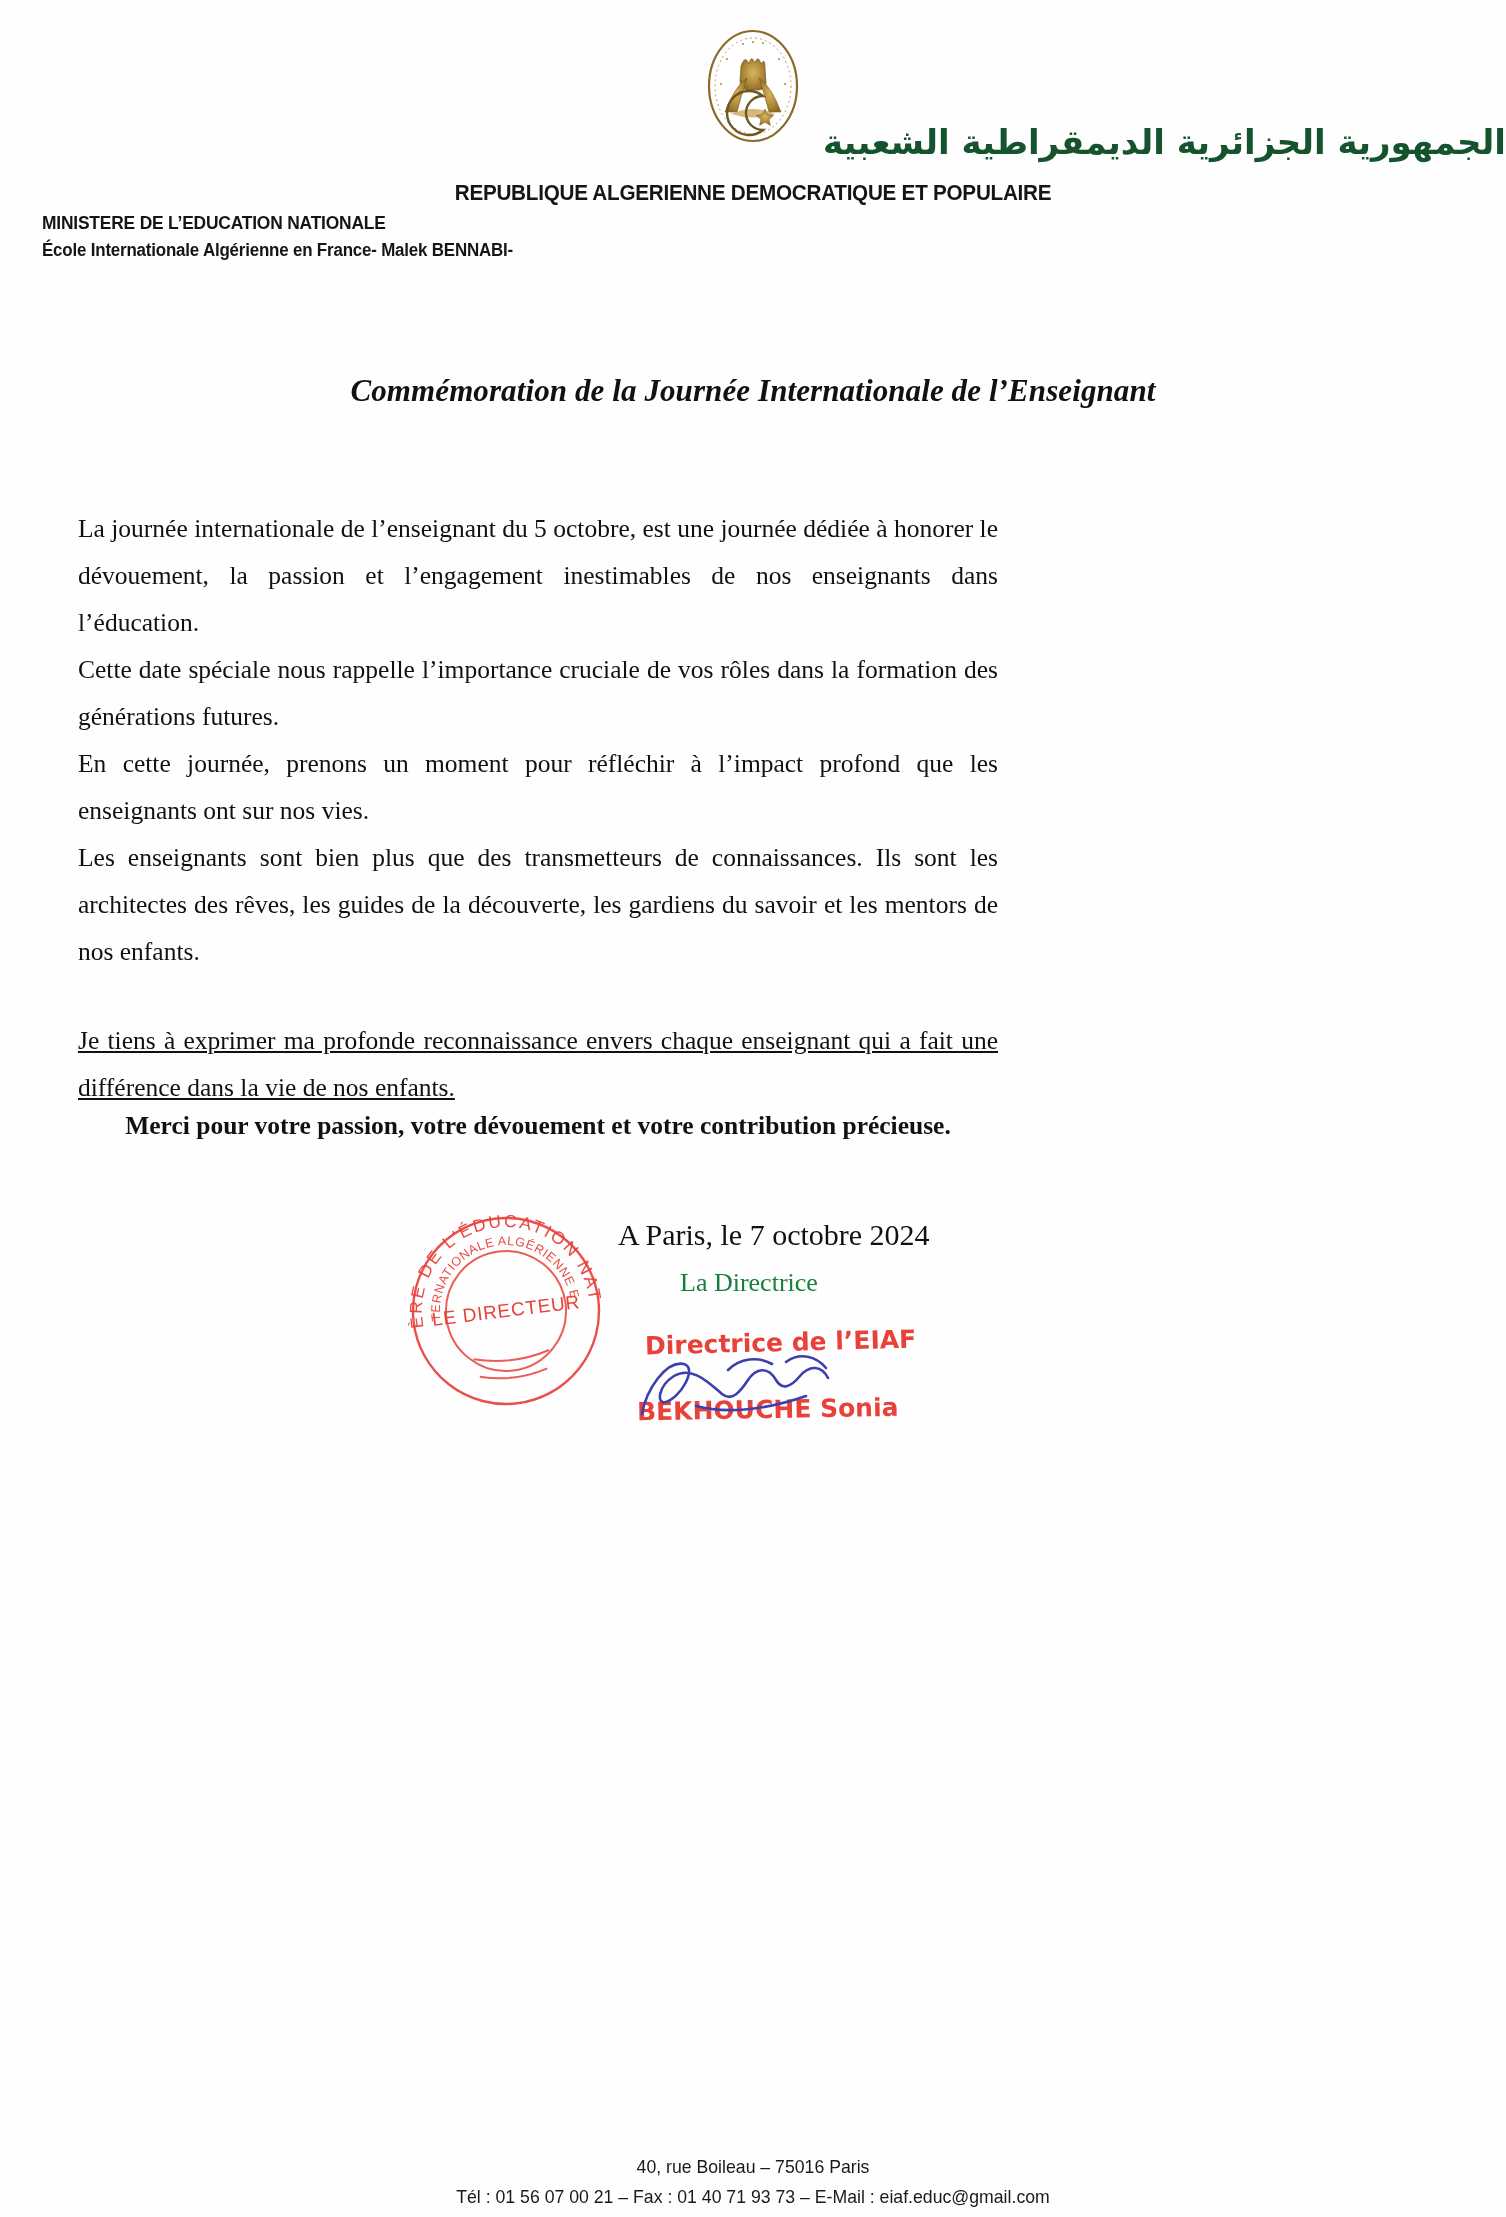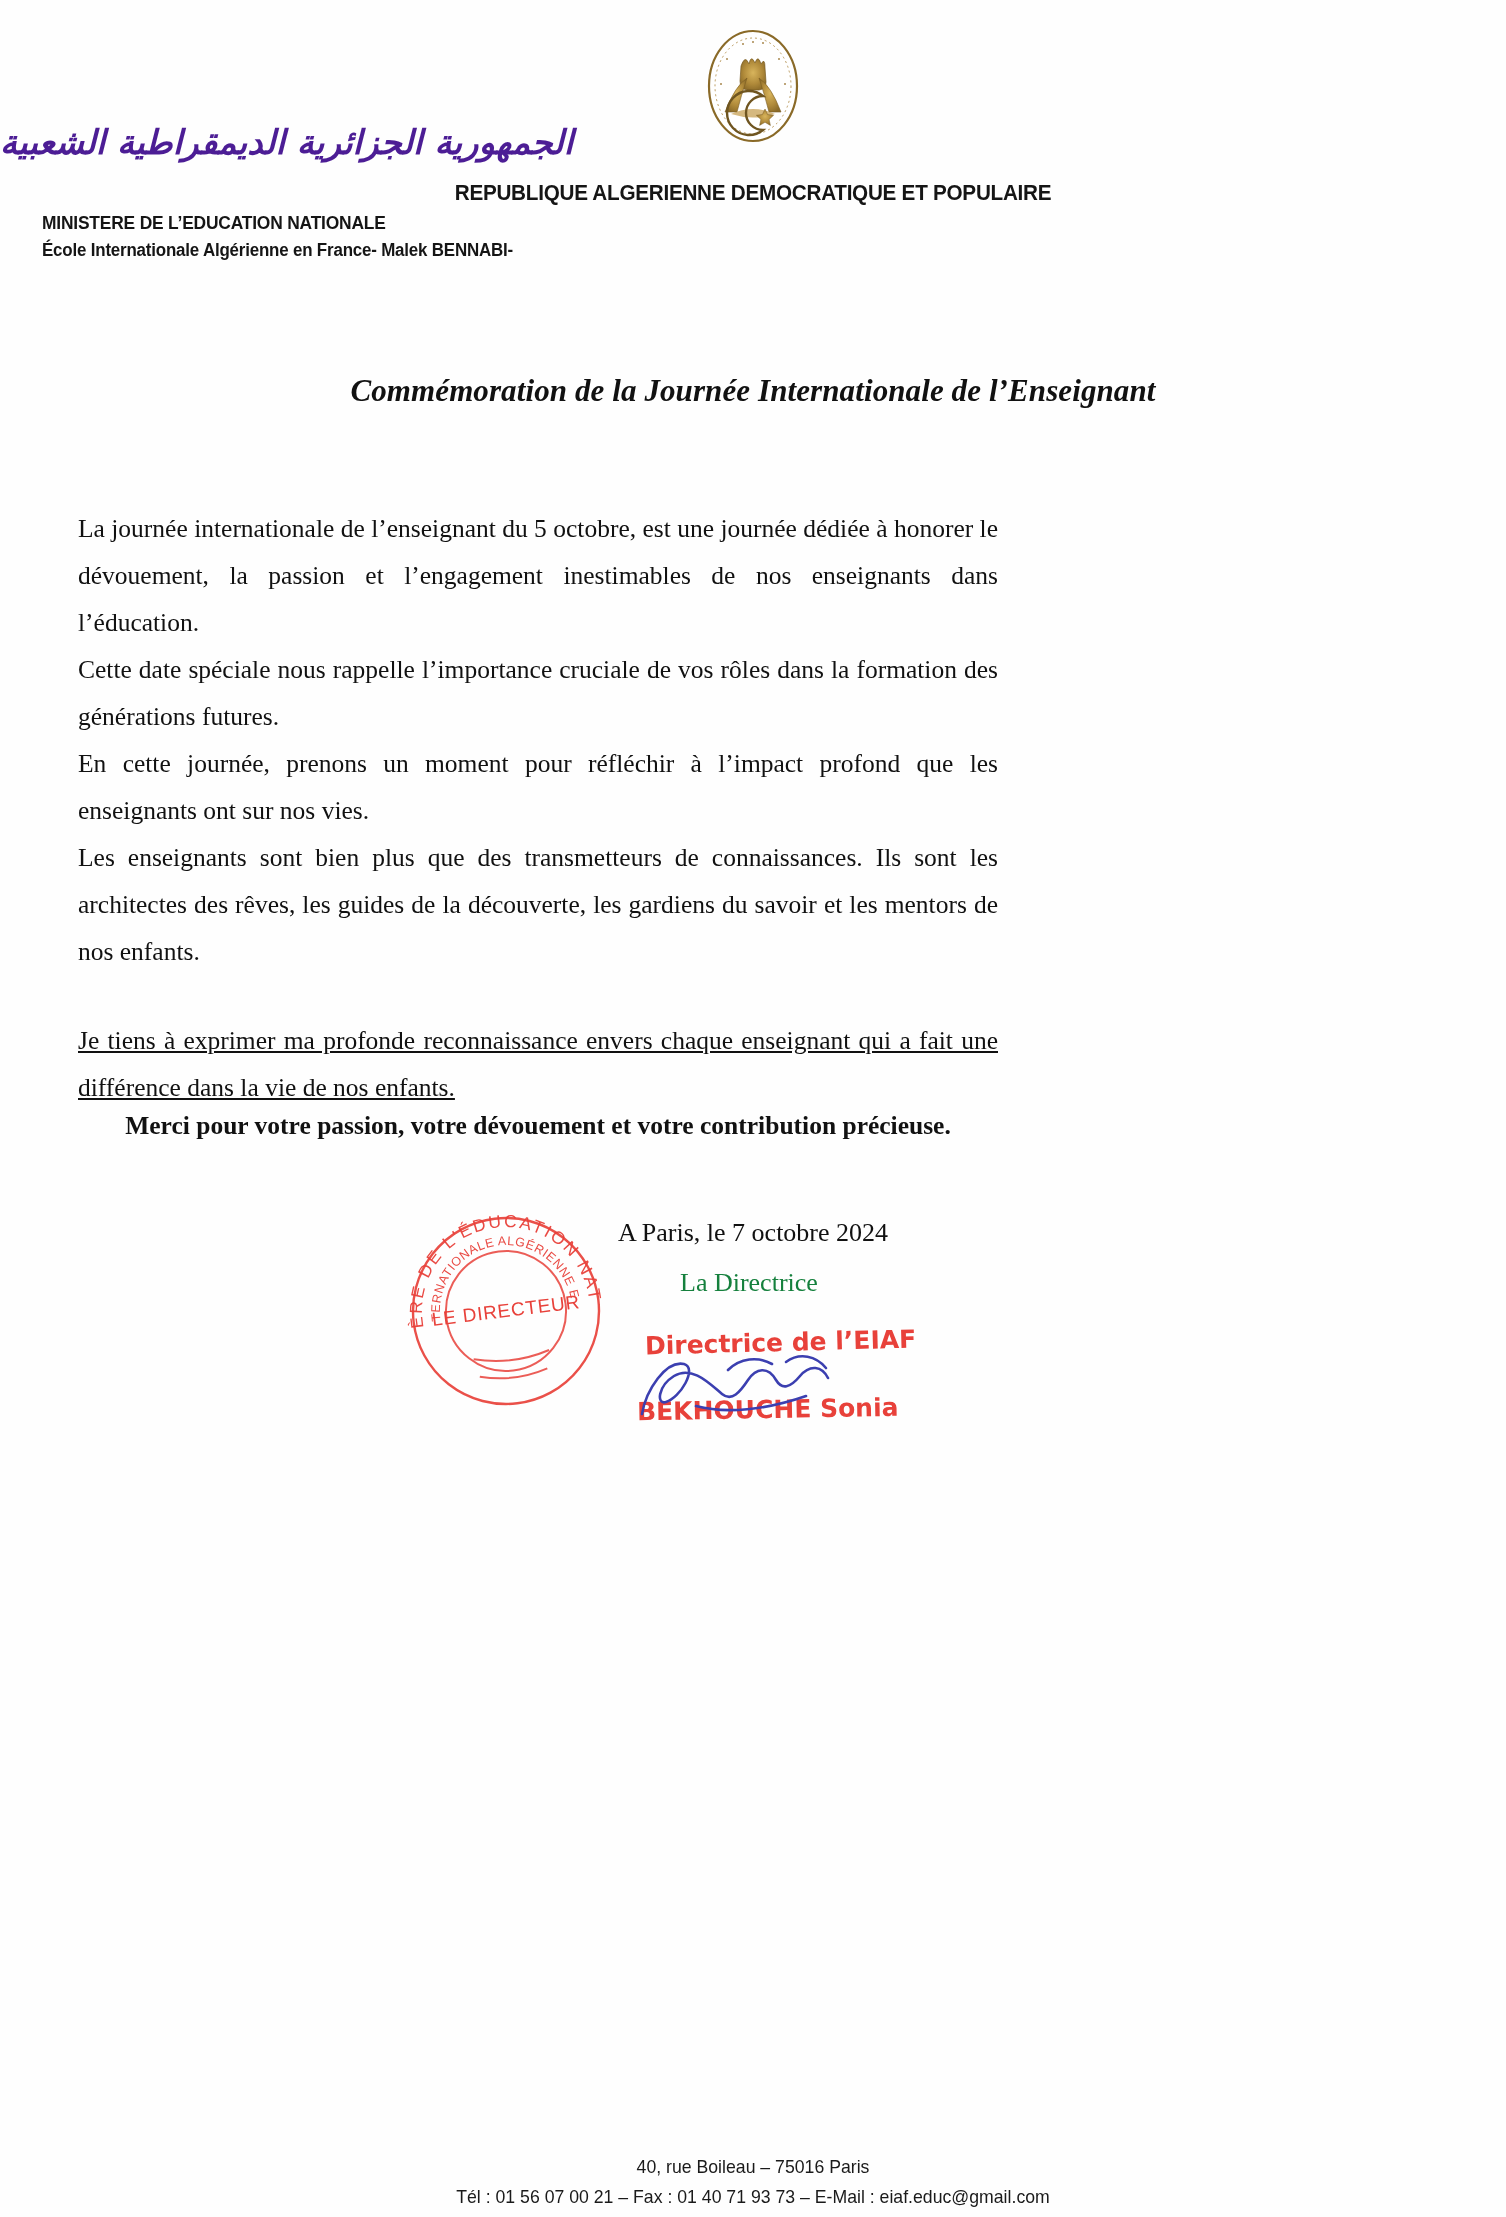--- a/index.html
+++ b/index.html
@@ -35,28 +35,27 @@
   .emblem {
     width: 104px;
     height: 120px;
   }
 
   
   .arabic-title {
     position: absolute;
     left: 0; right: 0;
     top: 122px;
-    text-align: left;
+    text-align: right;
     font-family: "DejaVu Sans", "Liberation Sans", sans-serif;
     font-size: 34px;
     font-weight: 700;
-    color: #4c1d95;
+    color: #14532d;
     direction: rtl;
     letter-spacing: 0px;
-    font-style: italic;
   }
   .republic-line {
     position: absolute;
     left: 0; right: 0;
     top: 180px;
     text-align: center;
     font-family: "Liberation Sans", "DejaVu Sans", sans-serif;
     font-size: 22.5px;
     font-weight: 700;
     letter-spacing: -0.3px;
@@ -155,21 +154,21 @@
     position: absolute;
     left: 0;
     top: 1200px;
     width: 1506px;
     height: 260px;
   }
   .place-date {
     position: absolute;
     left: 618px;
     top: 18px;
-    font-size: 26px;
+    font-size: 30px;
     font-family: "Liberation Serif", "DejaVu Serif", serif;
     color: #111;
   }
   .role-line {
     position: absolute;
     left: 680px;
     top: 68px;
     font-size: 26px;
     font-family: "Liberation Serif", "DejaVu Serif", serif;
     color: #15803d;

